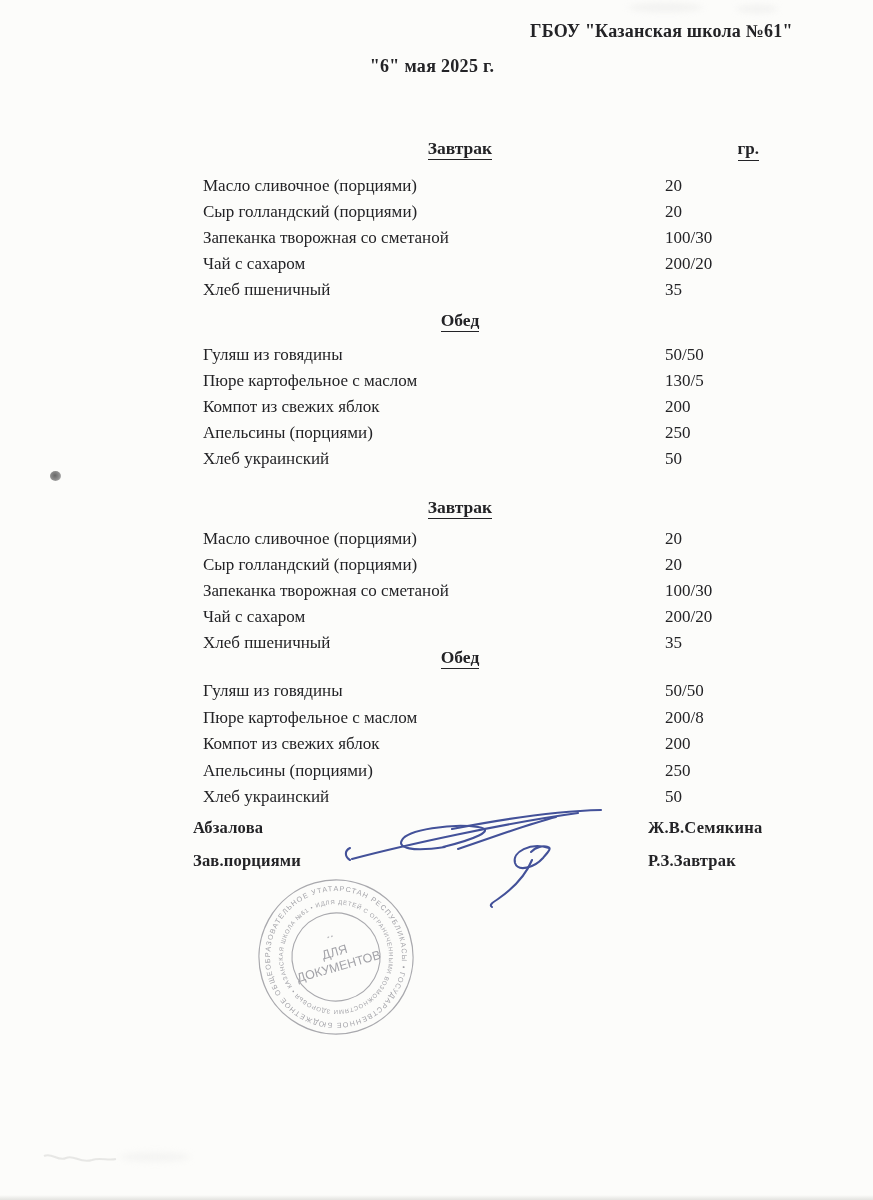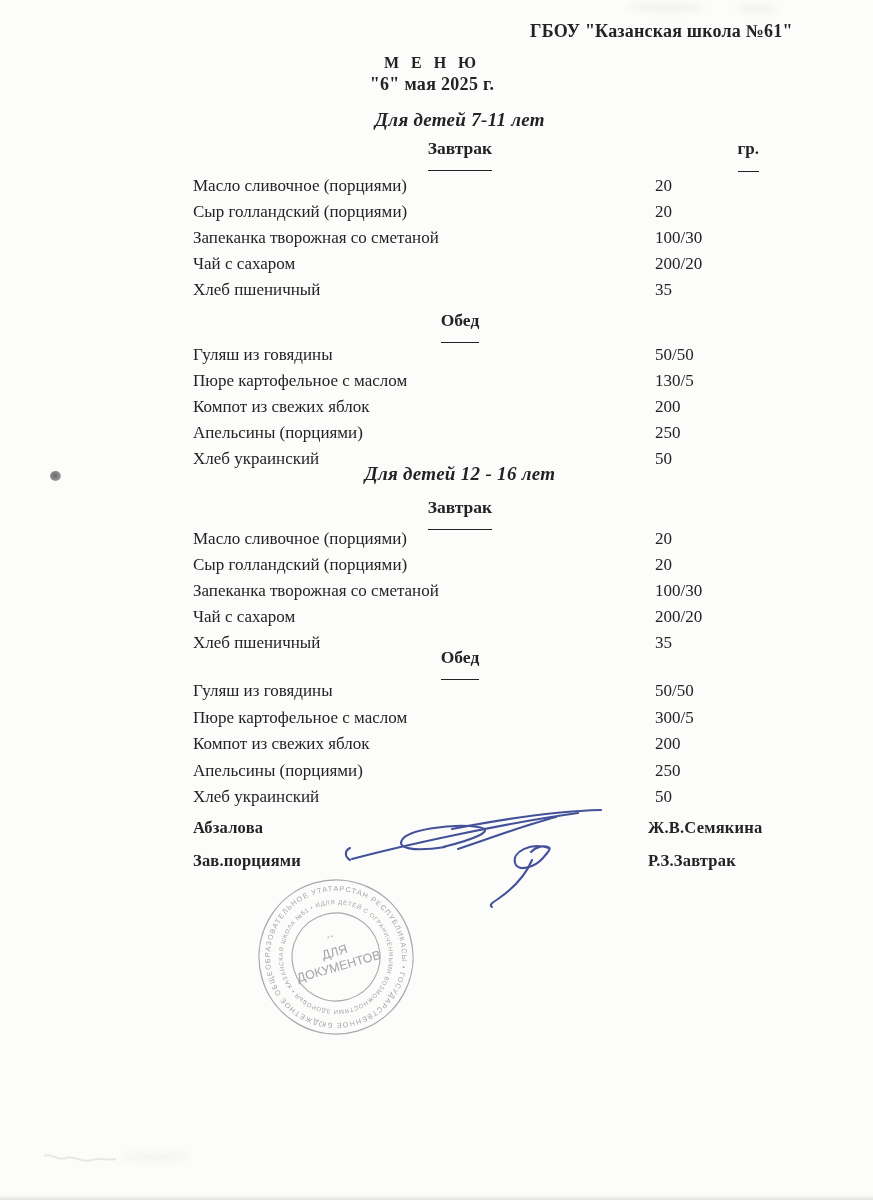--- a/index.html
+++ b/index.html
@@ -14,24 +14,24 @@
   }
   .abs{position:absolute;}
   
   .school{left:530px;top:21px;font-size:18px;font-weight:bold;letter-spacing:.2px;}
   .menu-head{left:162px;top:54px;width:540px;text-align:center;}
   .menu-title{font-size:16px;font-weight:bold;letter-spacing:4px;}
   .menu-date{font-size:18px;font-weight:bold;margin-top:2px;letter-spacing:.3px;}
   .center-col{left:160px;width:600px;text-align:center;}
   .group-title{font-size:19px;font-weight:bold;font-style:italic;letter-spacing:.3px;}
   .meal-title{font-size:17.5px;font-weight:bold;}
-  .u{border-bottom:1.6px solid currentColor;padding-bottom:12px;display:inline-block;line-height:1.1;}
+  .u{border-bottom:1.6px solid currentColor;padding-bottom:1px;display:inline-block;line-height:1.1;}
   .grams{left:655px;width:104px;text-align:right;font-size:17px;font-weight:bold;}
   
-  .items{left:0;width:784px;}
+  .items{left:0;width:784px;padding-left:10px;}
   .row{position:relative;height:26px;}
   .row.tall{height:26.5px;}
   .iname{position:absolute;left:193px;top:0;font-size:17px;white-space:nowrap;}
   .iqty{position:absolute;left:655px;top:0;width:104px;text-align:left;font-size:17px;}
   
   .sig-label{left:193px;font-size:16.5px;font-weight:bold;letter-spacing:.2px;}
   .sig-name{left:600px;font-size:16.5px;font-weight:bold;letter-spacing:.2px;margin-left:48px;}
   .ink-layer{left:0;top:0;width:873px;height:1200px;pointer-events:none;}
   
   .stamp{left:236px;top:857px;width:200px;height:200px;opacity:.82;filter:blur(.35px);}
@@ -51,27 +51,23 @@
 
 <div class="page">
 
   <div class="abs smudge a"></div>
   <div class="abs smudge b"></div>
   <div class="abs smudge c"></div>
   <div class="abs dot-artifact"></div>
 
   <div class="abs school">ГБОУ "Казанская школа №61"</div>
   <div class="abs menu-head">
-    <div class="menu-title">М Е Н Ю</div>
     <div class="menu-date">"6" мая 2025 г.</div>
   </div>
 
-  <div class="abs center-col" style="top:109px">
-    <span class="group-title">Для детей 7-11 лет</span>
-  </div>
 
   <div class="abs center-col" style="top:139px">
     <span class="meal-title u">Завтрак</span>
   </div>
   <div class="abs grams" style="top:139px">
     <span class="u">гр.</span>
   </div>
 
   <div class="abs items" style="top:176px">
     <div class="row">
@@ -116,23 +112,20 @@
     <div class="row">
       <span class="iname">Апельсины (порциями)</span>
       <span class="iqty">250</span>
     </div>
     <div class="row">
       <span class="iname">Хлеб украинский</span>
       <span class="iqty">50</span>
     </div>
   </div>
 
-  <div class="abs center-col" style="top:463px">
-    <span class="group-title">Для детей 12 - 16 лет</span>
-  </div>
 
   <div class="abs center-col" style="top:498px">
     <span class="meal-title u">Завтрак</span>
   </div>
 
   <div class="abs items" style="top:529px">
     <div class="row">
       <span class="iname">Масло сливочное (порциями)</span>
       <span class="iqty">20</span>
     </div>
@@ -158,21 +151,21 @@
     <span class="meal-title u">Обед</span>
   </div>
 
   <div class="abs items" style="top:681px">
     <div class="row tall">
       <span class="iname">Гуляш из говядины</span>
       <span class="iqty">50/50</span>
     </div>
     <div class="row tall">
       <span class="iname">Пюре картофельное с маслом</span>
-      <span class="iqty">300/5</span>
+      <span class="iqty">200/8</span>
     </div>
     <div class="row tall">
       <span class="iname">Компот из свежих яблок</span>
       <span class="iqty">200</span>
     </div>
     <div class="row tall">
       <span class="iname">Апельсины (порциями)</span>
       <span class="iqty">250</span>
     </div>
     <div class="row tall">

